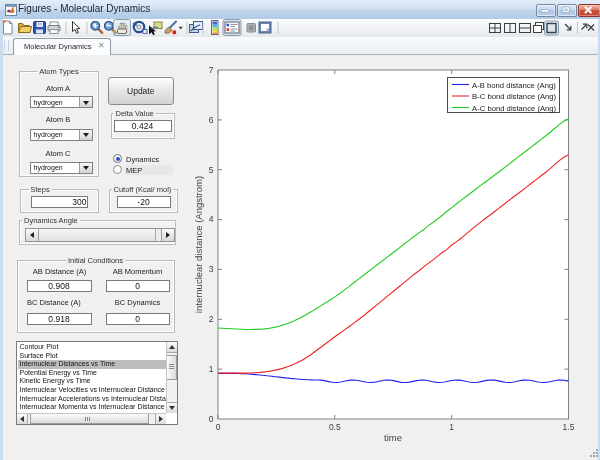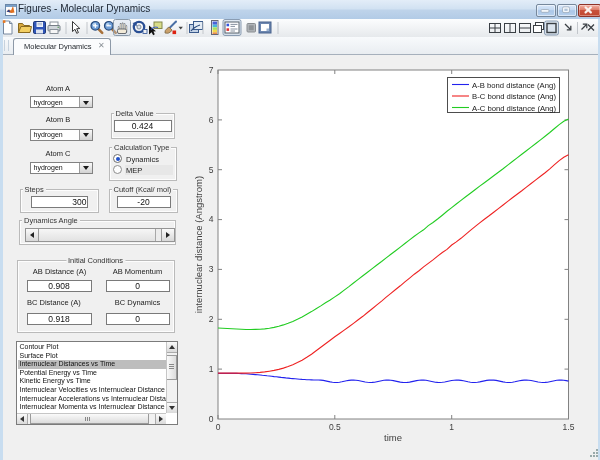--- a/index.html
+++ b/index.html
@@ -47,54 +47,55 @@
  <div class="abs cap" id="bclose"></div>
  <div class="abs" id="tool"></div>
  <div class="abs" id="trow"></div>
  <div class="abs" id="tgrip"></div>
  <div class="abs" id="tab"></div>
  <div class="abs" id="tabt">Molecular Dynamics</div>
  <div class="abs" id="tabx">✕</div>
  <div class="abs" id="lb"></div>
  <div class="abs" id="rb"></div>
 
+ <div class="p" style="left:19px;top:71px;width:78px;height:104px;">
+   <span class="pt" style="left:50%;transform:translateX(-50%);">Atom Types</span>
+ </div>
  <div class="lbl" style="left:19px;top:84px;width:78px;text-align:center;">Atom A</div>
  <div class="combo" style="left:29.5px;top:96px;width:61px;">
       <span class="tx">hydrogen</span>
       <span class="ar"></span>
     </div>
  <div class="lbl" style="left:19px;top:115px;width:78px;text-align:center;">Atom B</div>
  <div class="combo" style="left:29.5px;top:128.5px;width:61px;">
       <span class="tx">hydrogen</span>
       <span class="ar"></span>
     </div>
  <div class="lbl" style="left:19px;top:148.5px;width:78px;text-align:center;">Atom C</div>
  <div class="combo" style="left:29.5px;top:161.5px;width:61px;">
       <span class="tx">hydrogen</span>
       <span class="ar"></span>
     </div>
 
+ <div class="abs" id="updbtn" style="left:107.5px;top:76.5px;width:64.5px;height:26px;border:1px solid #8a8a8a;border-radius:3px;background:linear-gradient(#fefefe,#e8e8e8 45%,#d2d2d2);box-shadow:inset 0 1px 0 #fff;font-size:8.5px;color:#222;text-align:center;line-height:26px;">Update</div>
 
  <div class="p" style="left:110.5px;top:113px;width:62.5px;height:24px;">
    <span class="pt" style="left:2px;">Delta Value</span>
  </div>
  <div class="tf" style="left:113.5px;top:119.5px;width:56px;height:10.5px;line-height:11px;">0.424</div>
 
- <div class="p" style="left:109px;top:146.5px;width:65.5px;height:32px;">
-   <span class="pt" style="left:2px;">Calculation Type</span>
- </div>
  <div class="abs" style="left:113px;top:154px;width:7px;height:7px;border-radius:50%;border:1px solid #6e6e6e;background:#fff;"></div>
  <div class="abs" style="left:115.5px;top:156.5px;width:4px;height:4px;border-radius:50%;background:#2050c8;"></div>
  <div class="lbl" style="left:126px;top:155px;">Dynamics</div>
  <div class="abs" style="left:125px;top:164.5px;width:48px;height:10px;background:#e7e7e7;"></div>
  <div class="abs" style="left:113px;top:165px;width:7px;height:7px;border-radius:50%;border:1px solid #8e8e8e;background:#fdfdfd;"></div>
  <div class="lbl" style="left:126px;top:166px;">MEP</div>
 
  <div class="p" style="left:19.5px;top:188.5px;width:77px;height:22.5px;">
-   <span class="pt" style="left:2px;">Steps</span>
+   <span class="pt" style="left:8px;">Steps</span>
  </div>
  <div class="tf" style="left:30.5px;top:196px;width:55px;height:10px;line-height:10.5px;text-align:right;">300</div>
  <div class="p" style="left:108.5px;top:188.5px;width:67px;height:22.5px;">
    <span class="pt" style="left:2px;">Cutoff (Kcal/ mol)</span>
  </div>
  <div class="tf" style="left:116.5px;top:196px;width:52px;height:10px;line-height:10.5px;">-20</div>
 
  <div class="p" style="left:19px;top:220px;width:155px;height:23px;">
    <span class="pt" style="left:2px;">Dynamics Angle</span>
  </div>

